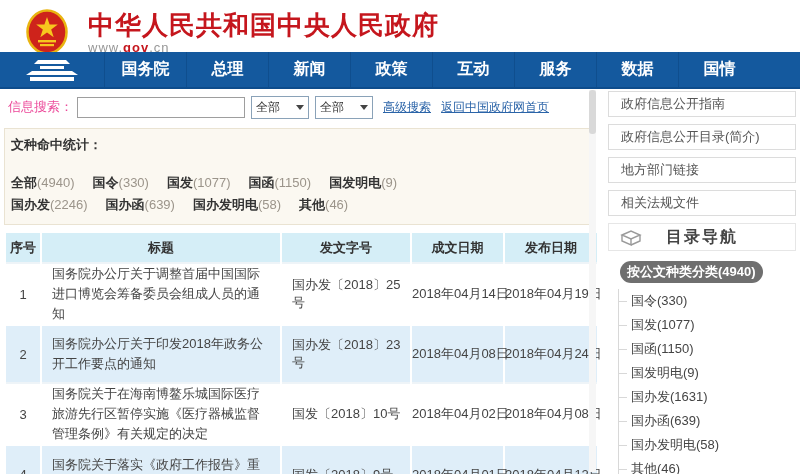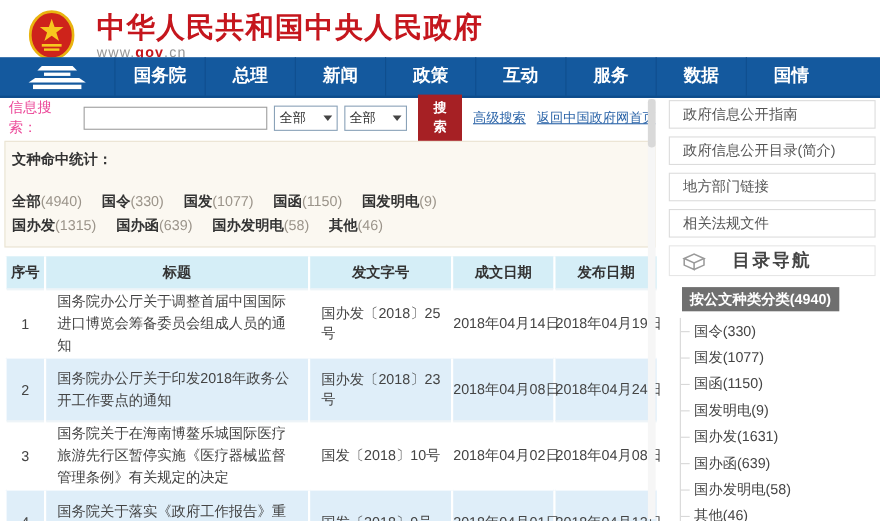--- a/index.html
+++ b/index.html
@@ -61,21 +61,21 @@
   .vthumb { position:absolute; left:0; top:0; width:7px; height:44px; background:#d9d9d9; border-radius:3px; cursor:pointer; }
 
   
   .sidebar { position:absolute; left:608px; top:2px; width:188px; }
   .side-box { height:26px; border:1px solid #dcdcdc; background:#fff; display:flex; align-items:center;
               padding-left:12px; font-size:13px; color:#555; margin-bottom:7px; cursor:pointer; }
   .catalog-bar { margin-top:6px; border:1px solid #e6e6e6; height:28px; position:relative; display:flex;
                  align-items:center; justify-content:center; font-size:16px; font-weight:bold; color:#444; letter-spacing:2px; }
   .catalog-icon { position:absolute; left:10px; top:4px; }
   .cat-highlight { display:inline-block; margin:10px 0 0 12px; background:#6f6f6f; color:#fff; font-size:13px;
-                   font-weight:bold; padding:2px 7px; cursor:pointer; }
+                   font-weight:bold; padding:2px 7px; cursor:pointer;border-radius:11px; }
   ul.tree { list-style:none; margin:6px 0 0 10px; border-left:1px solid #d8d8d8; }
   .tree li { position:relative; height:24px; display:flex; align-items:center; padding-left:12px;
              font-size:13px; color:#444; cursor:pointer; }
   .tree li::before { content:""; position:absolute; left:0; top:12px; width:8px; border-top:1px solid #d8d8d8; }
 </style>
 </head>
 <body>
 
 <div class="page">
 
@@ -119,36 +119,35 @@
         <span class="search-label">信息搜索：</span>
         <input class="search-input" type="text" value="" style="">
         <div class="select">
           <span>全部</span>
           <span class="caret"></span>
         </div>
         <div class="select">
           <span>全部</span>
           <span class="caret"></span>
         </div>
-        <button class="search-btn">搜索</button>
         <a class="search-link">高级搜索</a>
         <a class="search-link">返回中国政府网首页</a>
       </div>
 
       <div class="stats-box">
         <div class="stats-title">文种命中统计：</div>
         <div class="stats-row">
           <span class="stat-link"><b>全部</b><span class="cnt">(4940)</span></span>
           <span class="stat-link"><b>国令</b><span class="cnt">(330)</span></span>
           <span class="stat-link"><b>国发</b><span class="cnt">(1077)</span></span>
           <span class="stat-link"><b>国函</b><span class="cnt">(1150)</span></span>
           <span class="stat-link"><b>国发明电</b><span class="cnt">(9)</span></span>
         </div>
         <div class="stats-row">
-          <span class="stat-link"><b>国办发</b><span class="cnt">(1315)</span></span>
+          <span class="stat-link"><b>国办发</b><span class="cnt">(2246)</span></span>
           <span class="stat-link"><b>国办函</b><span class="cnt">(639)</span></span>
           <span class="stat-link"><b>国办发明电</b><span class="cnt">(58)</span></span>
           <span class="stat-link"><b>其他</b><span class="cnt">(46)</span></span>
         </div>
       </div>
 
       <table class="doc-table">
         <colgroup>
             <col style="width:36px">
             <col style="width:240px">

